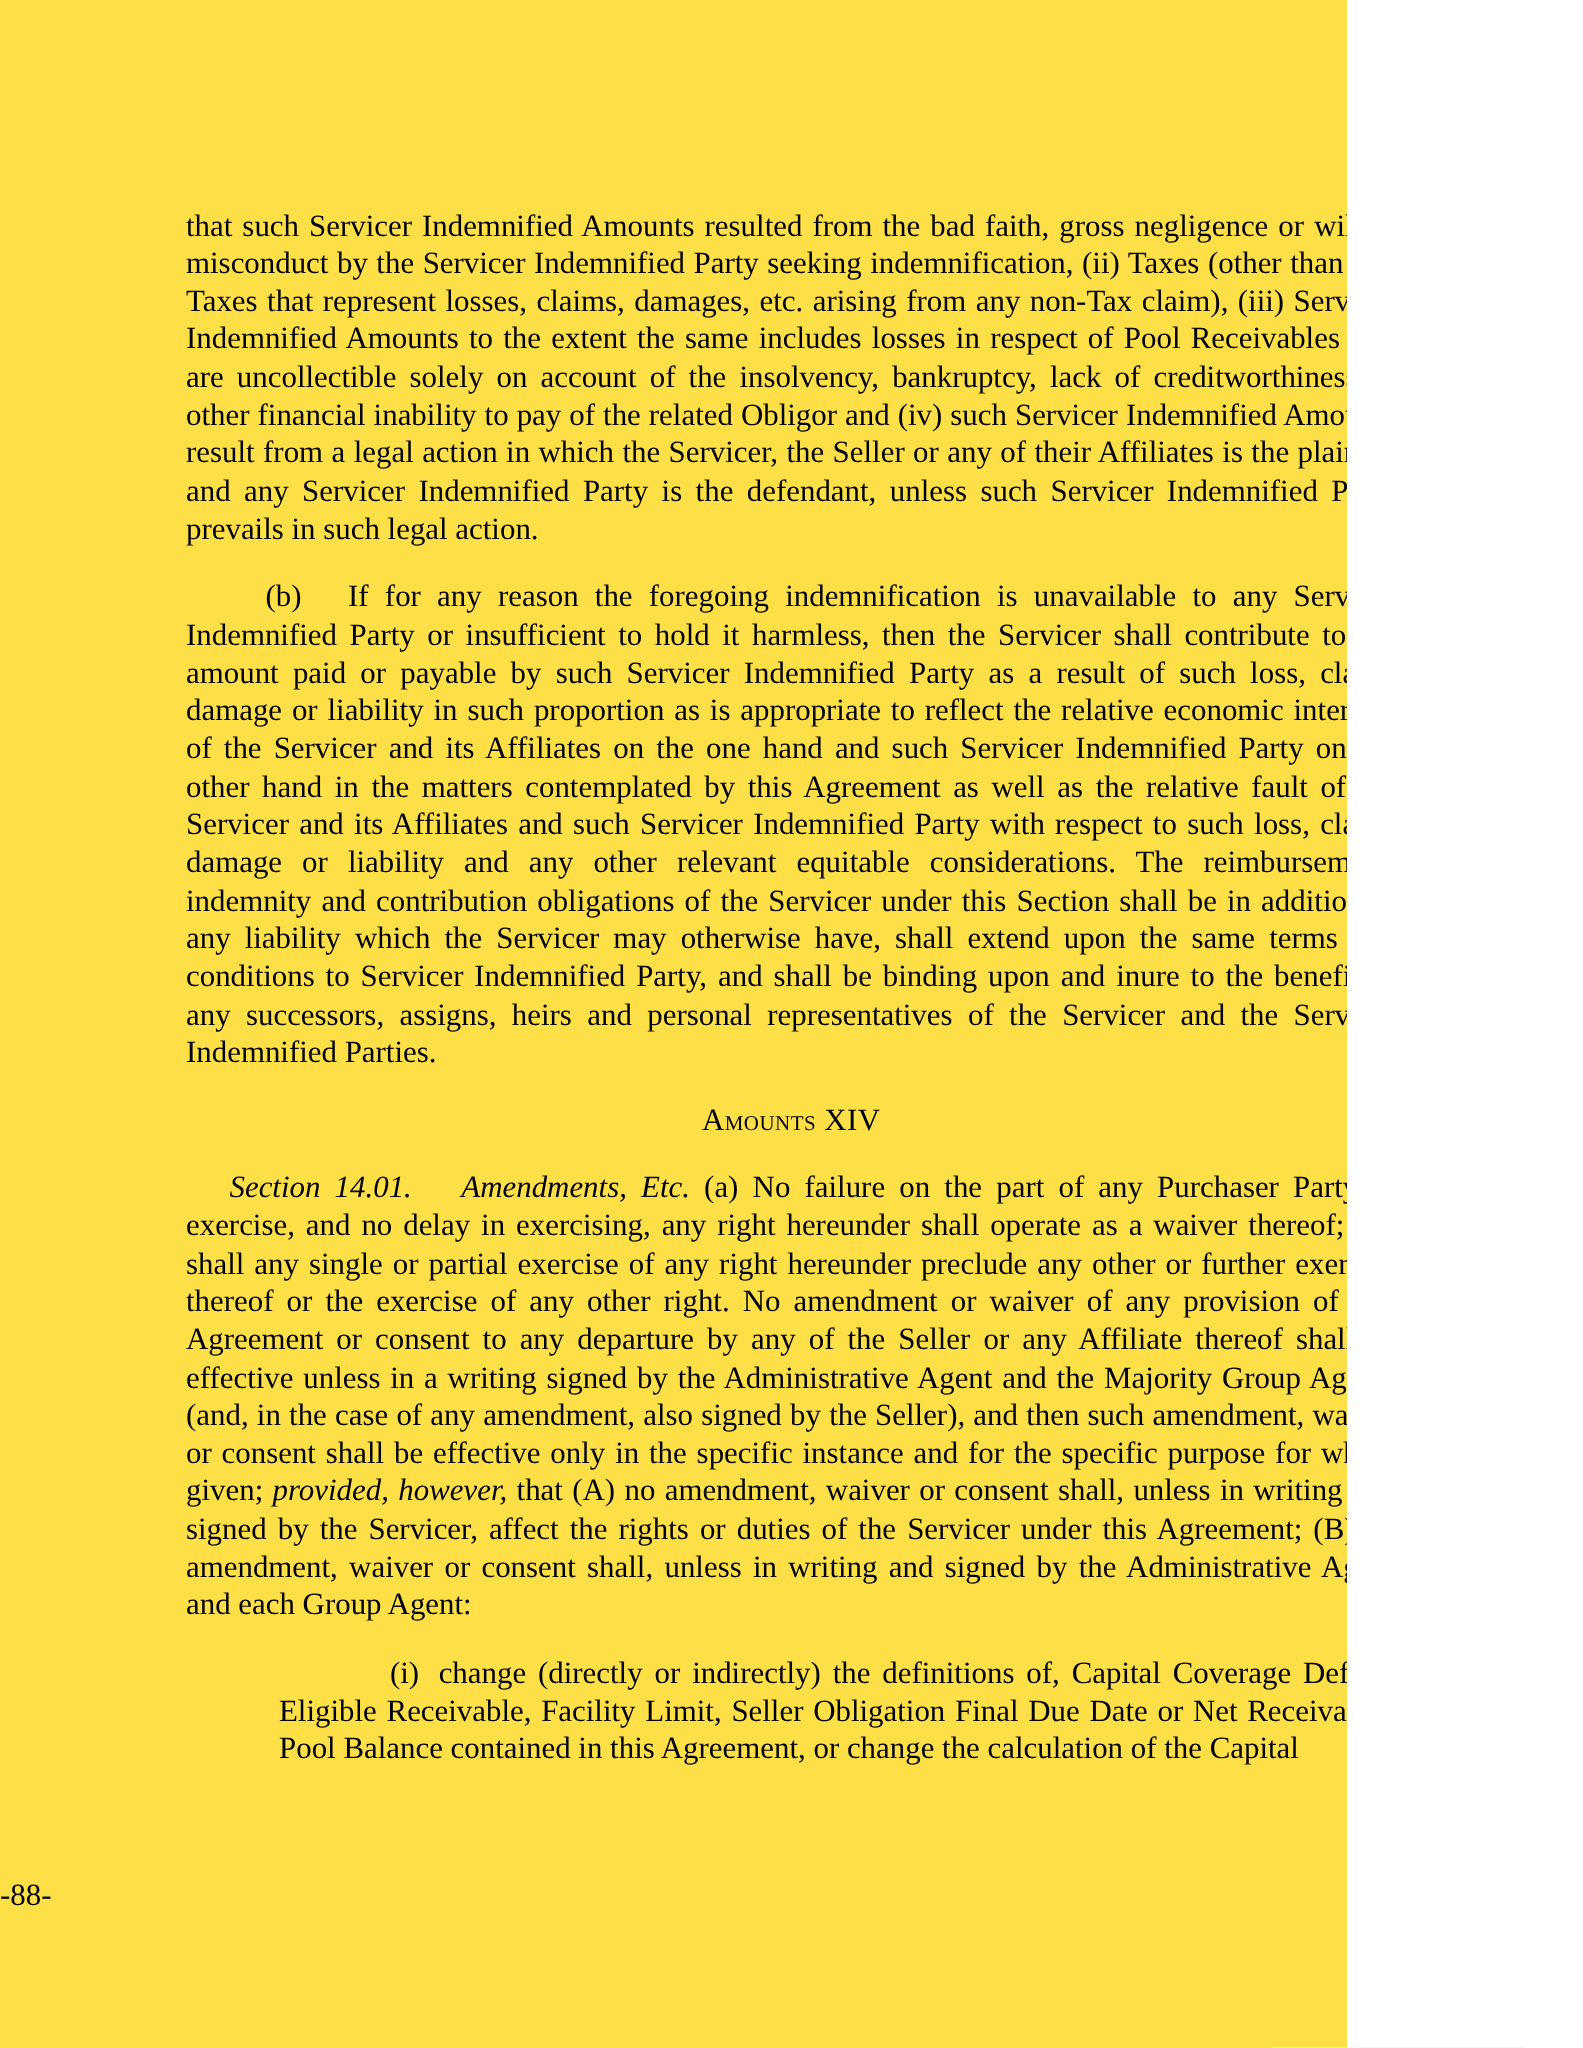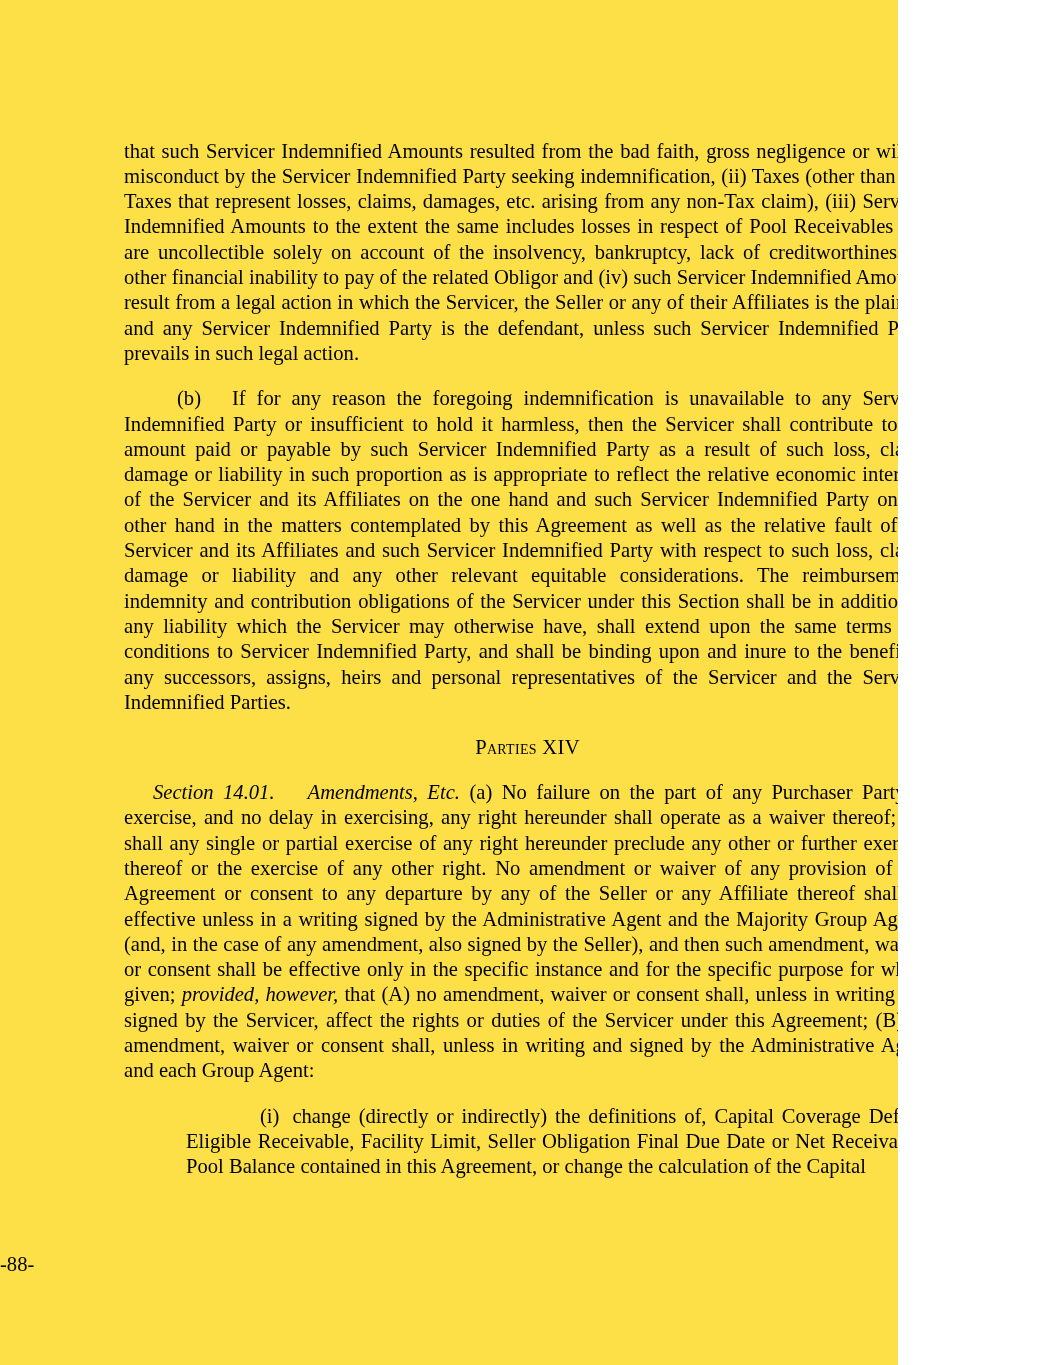--- a/index.html
+++ b/index.html
@@ -68,21 +68,21 @@
 
 <div class="page">
 
   <main class="text-block">
 
     <p class="para">that such Servicer Indemnified Amounts resulted from the bad faith, gross negligence or willful misconduct by the Servicer Indemnified Party seeking indemnification, (ii) Taxes (other than any Taxes that represent losses, claims, damages, etc. arising from any non-Tax claim), (iii) Servicer Indemnified Amounts to the extent the same includes losses in respect of Pool Receivables that are uncollectible solely on account of the insolvency, bankruptcy, lack of creditworthiness or other financial inability to pay of the related Obligor and (iv) such Servicer Indemnified Amounts result from a legal action in which the Servicer, the Seller or any of their Affiliates is the plaintiff and any Servicer Indemnified Party is the defendant, unless such Servicer Indemnified Party prevails in such legal action.</p>
 
     <p class="para hang"><span>(b)</span><span class="tab t1"></span><span>If for any reason the foregoing indemnification is unavailable to any Servicer Indemnified Party or insufficient to hold it harmless, then the Servicer shall contribute to the amount paid or payable by such Servicer Indemnified Party as a result of such loss, claim, damage or liability in such proportion as is appropriate to reflect the relative economic interests of the Servicer and its Affiliates on the one hand and such Servicer Indemnified Party on the other hand in the matters contemplated by this Agreement as well as the relative fault of the Servicer and its Affiliates and such Servicer Indemnified Party with respect to such loss, claim, damage or liability and any other relevant equitable considerations.  The reimbursement, indemnity and contribution obligations of the Servicer under this Section shall be in addition to any liability which the Servicer may otherwise have, shall extend upon the same terms and conditions to Servicer Indemnified Party, and shall be binding upon and inure to the benefit of any successors, assigns, heirs and personal representatives of the Servicer and the Servicer Indemnified Parties.</span></p>
 
 
-    <h2 class="heading">Parties XIV</h2>
+    <h2 class="heading">Amounts XIV</h2>
 
 
     <p class="para sec"><span class="italic">Section 14.01.</span><span class="tab t2"></span><span class="italic">Amendments, Etc.</span><span>  (a) No failure on the part of any Purchaser Party to exercise, and no delay in exercising, any right hereunder shall operate as a waiver thereof; nor shall any single or partial exercise of any right hereunder preclude any other or further exercise thereof or the exercise of any other right.  No amendment or waiver of any provision of this Agreement or consent to any departure by any of the Seller or any Affiliate thereof shall be effective unless in a writing signed by the Administrative Agent and the Majority Group Agents (and, in the case of any amendment, also signed by the Seller), and then such amendment, waiver or consent shall be effective only in the specific instance and for the specific purpose for which given; </span><span class="italic">provided, however,</span><span> that (A) no amendment, waiver or consent shall, unless in writing and signed by the Servicer, affect the rights or duties of the Servicer under this Agreement; (B) no amendment, waiver or consent shall, unless in writing and signed by the Administrative Agent and each Group Agent:</span></p>
 
     <p class="para item"><span>(i)</span><span class="tab t3"></span><span>change (directly or indirectly) the definitions of, Capital Coverage Deficit, Eligible Receivable, Facility Limit, Seller Obligation Final Due Date or Net Receivables Pool Balance contained in this Agreement, or change the calculation of the Capital</span></p>
 
   </main>
 
   <footer class="page-number">-88-</footer>
 

